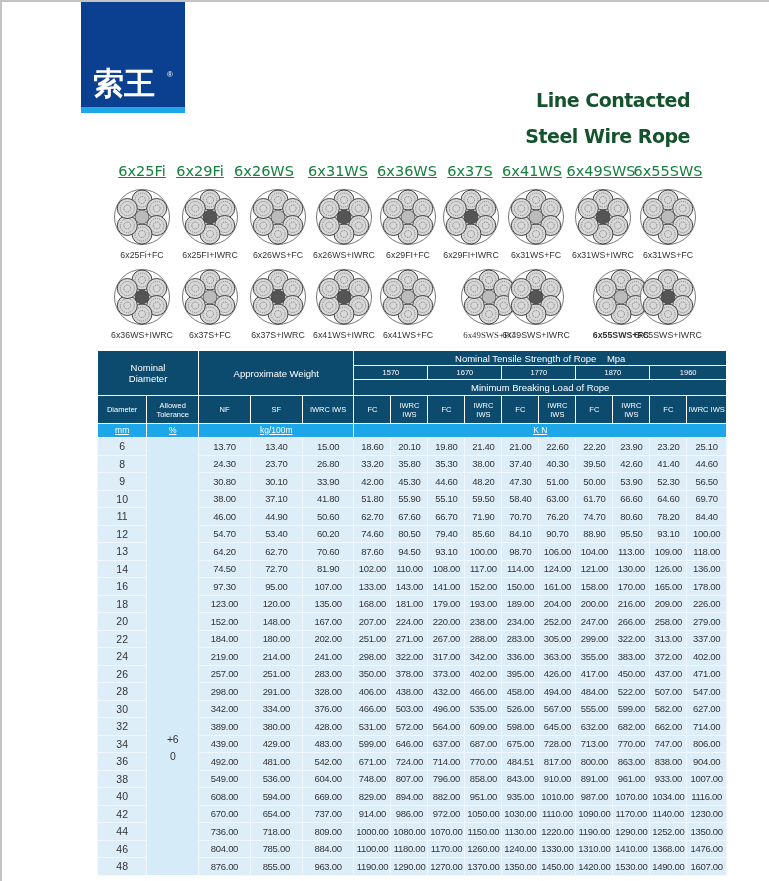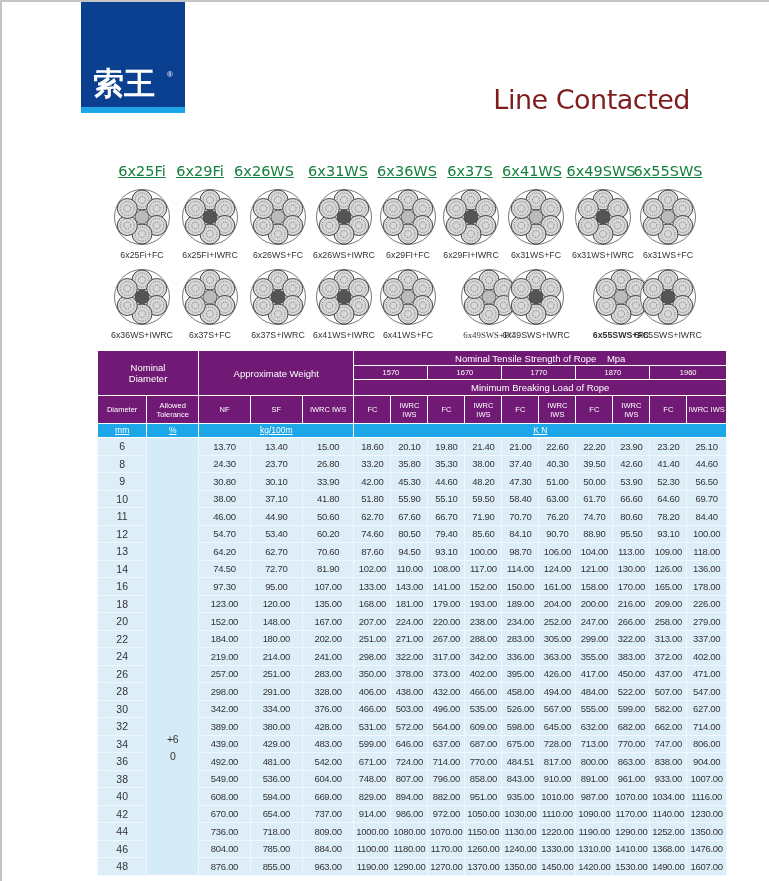--- a/index.html
+++ b/index.html
@@ -20,21 +20,21 @@
     position: absolute; left: 12px; top: 66px; color: #fff;
     font-family: "DejaVu Sans", sans-serif; font-weight: bold; font-size: 31px; letter-spacing: 0px; line-height: 1;
   }
   .logo .reg { position: absolute; left: 86px; top: 68px; color: #fff; font-size: 8px; }
   .logo .en {
     position: absolute; left: 13px; top: 103px; color: #fff;
     font-family: "Liberation Serif", serif; font-size: 10.5px; letter-spacing: 0.3px;
   }
   .title {
     position: absolute; right: 79px; top: 80px; text-align: right;
-    color: #7f1d1d; font-weight: normal; font-size: 27px; line-height: 36px;
+    color: #14532d; font-weight: bold; font-size: 19px; line-height: 36px;
     font-family: "DejaVu Sans", sans-serif; letter-spacing: -0.5px;
   }
   .types {
     position: absolute; top: 161px; left: 0; width: 100%; height: 20px;
   }
   .types span {
     position: absolute; color: #15803d; font-size: 14.5px;
     font-family: "DejaVu Sans", sans-serif; transform: translateX(-50%); white-space: nowrap; text-decoration: underline;
   }
   .rope-row { position: absolute; left: 0; width: 100%; }
@@ -43,21 +43,21 @@
   }
   .rope svg { display: block; margin: 0 auto; }
   .rope .cap { font-size: 8.8px; color: #333; white-space: nowrap; margin-top: 4px; }
 
   table.spec {
     position: absolute; left: 95px; top: 348px; width: 630px;
     border-collapse: collapse; table-layout: fixed;
     font-size: 9.5px;
   }
   table.spec th {
-    background: #701a75; color: #ffffff; font-weight: normal;
+    background: #0c4a6e; color: #ffffff; font-weight: normal;
     border: 1px solid #ffffff; text-align: center; padding: 0; line-height: 11px;
   }
   table.spec th.sm { font-size: 7.5px; line-height: 9px; }
   table.spec tr.units th { background: #1ea7e8; font-size: 8.5px; height: 13px; text-decoration: underline; }
   table.spec td {
     background: #ddeef9; color: #333;
     border: 1px solid #f1f8fd; text-align: center; height: 16.5px; padding: 0;
     font-size: 9.5px; white-space: nowrap; letter-spacing: -0.3px;
   }
   table.spec td.dia { font-size: 10.5px; letter-spacing: 0; }
@@ -68,20 +68,21 @@
 
 <div class="logo">
   <span class="cn">索王</span>
   <span class="reg">®</span>
   <span class="en">KING ROPE</span>
   <div class="stripe"></div>
 </div>
 
 <div class="title">
   <div>Line Contacted</div>
+  <div>Steel Wire Rope</div>
 </div>
 
 <div class="types">
   <span style="left:140px">6x25Fi</span>
   <span style="left:198px">6x29Fi</span>
   <span style="left:262px">6x26WS</span>
   <span style="left:336px">6x31WS</span>
   <span style="left:405px">6x36WS</span>
   <span style="left:468px">6x37S</span>
   <span style="left:530px">6x41WS</span>

